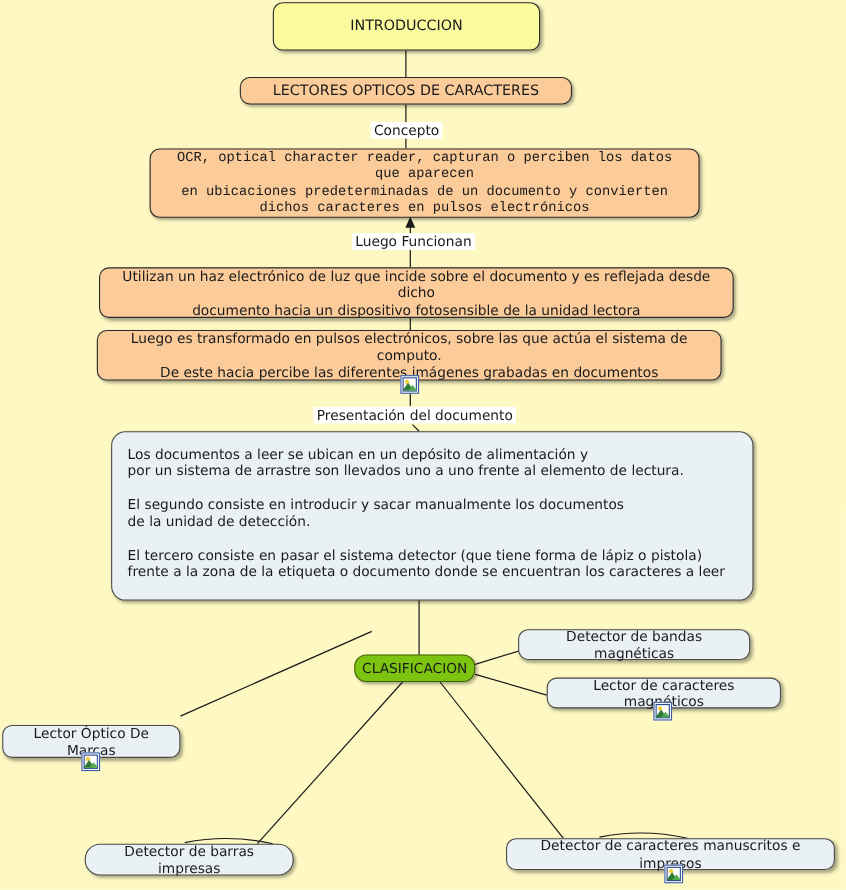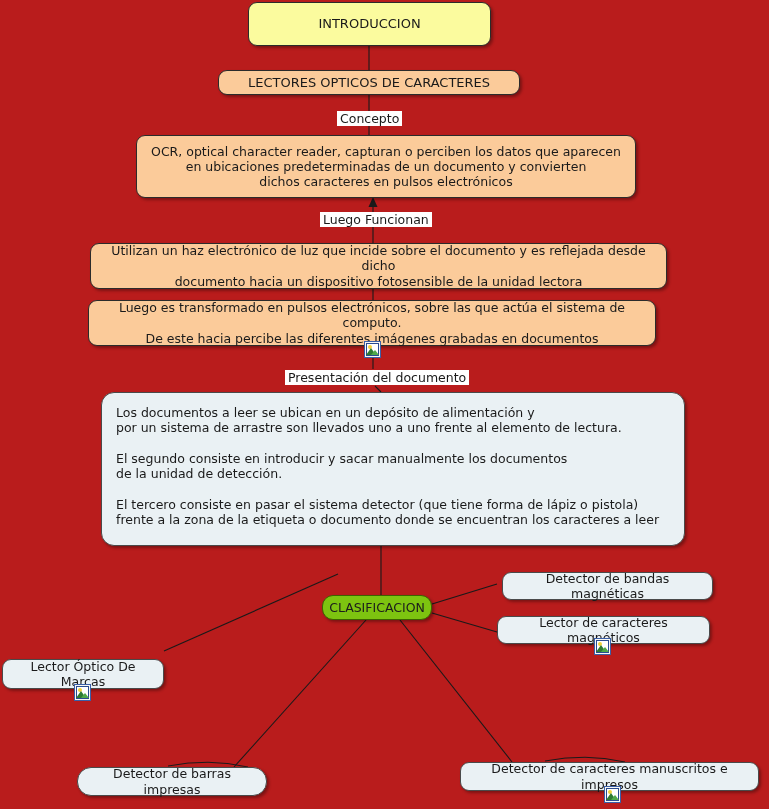--- a/index.html
+++ b/index.html
@@ -9,21 +9,21 @@
   }
   body {
     font-family: "DejaVu Sans", "Liberation Sans", sans-serif;
     -webkit-font-smoothing: antialiased;
   }
   #canvas {
     position: relative;
     width: 769px;
     height: 809px;
     overflow: hidden;
-    background: #b91c1c;
+    background: #fef9c3;
   }
   #edges {
     position: absolute;
     left: 0;
     top: 0;
     width: 769px;
     height: 809px;
     pointer-events: none;
   }
 
@@ -114,26 +114,26 @@
     width: 0; height: 0;
     border-left: 4px solid transparent;
     border-right: 4px solid transparent;
     border-bottom: 5px solid #4fa84a;
     z-index: 2;
   }
 
   
   #n-introduccion   { left: 248px; top: 2px;   width: 243px; height: 44px;  font-size: 13px; }
   #n-lectores       { left: 218px; top: 70px;  width: 302px; height: 25px;  font-size: 13px; }
-  #n-ocr            { left: 136px; top: 135px; width: 500px; height: 63px;  font-size: 12.5px; }
+  #n-ocr            { left: 136px; top: 135px; width: 500px; height: 63px;  font-size: 12.5px; font-family: Liberation Mono, monospace; }
   #n-utilizan       { left: 90px;  top: 243px; width: 577px; height: 46px;  font-size: 12.5px; }
   #n-luego          { left: 88px;  top: 300px; width: 568px; height: 46px;  font-size: 12.5px; }
   #n-documentos     { left: 101px; top: 392px; width: 584px; height: 154px; font-size: 12.5px; }
   #n-clasificacion  { left: 322px; top: 595px; width: 110px; height: 25px;  font-size: 12.5px; color:#1c1c1c; }
-  #n-bandas         { left: 502px; top: 572px; width: 211px; height: 28px;  font-size: 12.5px; }
+  #n-bandas         { left: 471px; top: 572px; width: 211px; height: 28px;  font-size: 12.5px; }
   #n-lectorcar      { left: 497px; top: 616px; width: 213px; height: 28px;  font-size: 12.5px; }
   #n-marcas         { left: 2px;   top: 659px; width: 162px; height: 30px;  font-size: 12.5px; border-radius: 9px; }
   #n-barras         { left: 77px;  top: 767px; width: 190px; height: 29px;  font-size: 12.5px; border-radius: 14px; }
   #n-manuscritos    { left: 460px; top: 762px; width: 299px; height: 29px;  font-size: 12.5px; }
 
   
   #lbl-concepto     { left: 337px; top: 111px; }
   #lbl-comofunc     { left: 320px; top: 212px; }
   #lbl-presentacion { left: 285px; top: 370px; }
 

